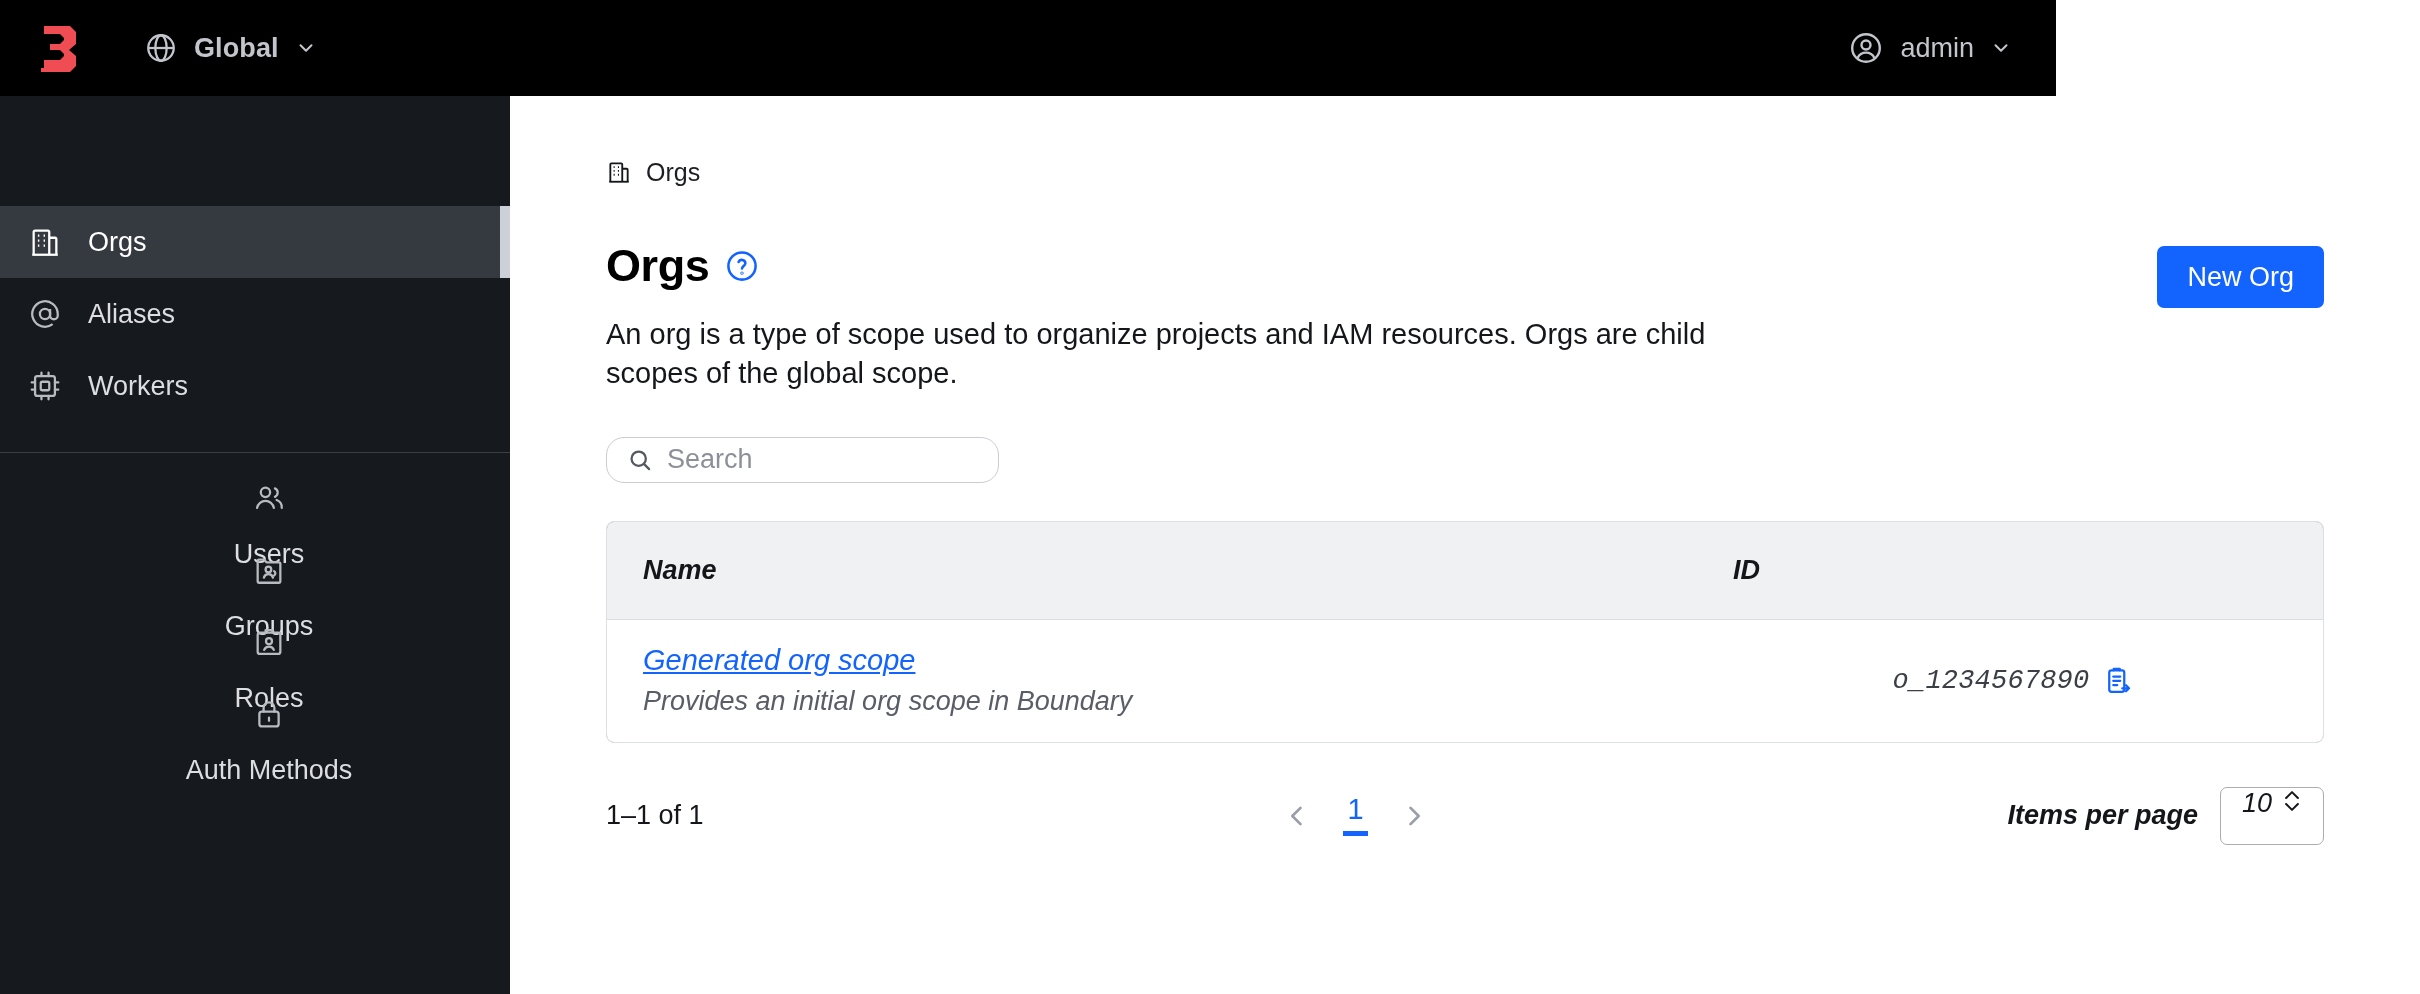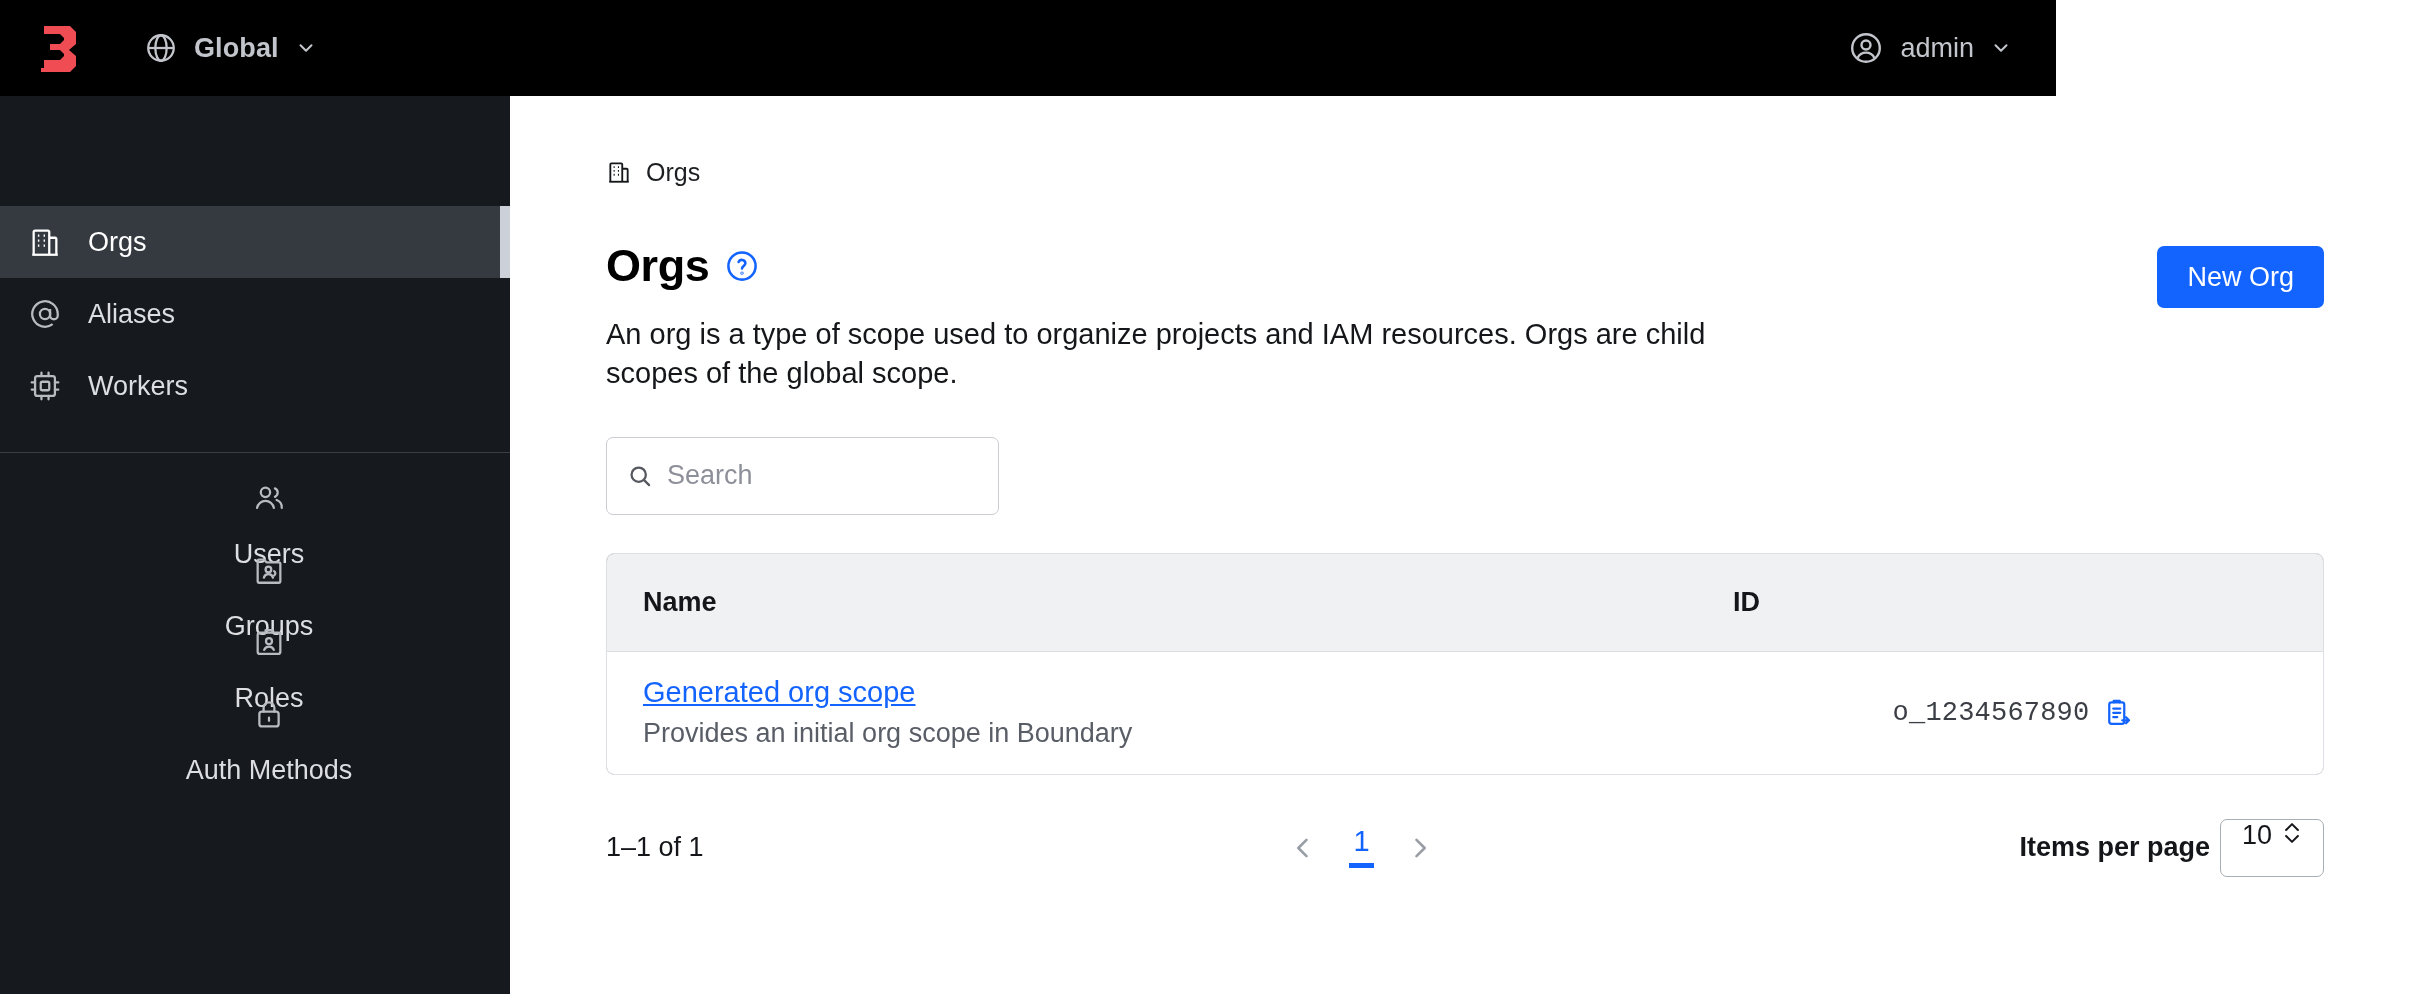--- a/index.html
+++ b/index.html
@@ -100,39 +100,39 @@
     border: none; border-radius: 7px;
     font-family: "Liberation Sans", sans-serif;
     font-size: 27px; font-weight: 400;
     padding: 7px 30px; height: 62px;
     cursor: pointer; white-space: nowrap;
     margin-top: 4px;
   }
 
   .search-wrap {
     margin-top: 44px;
-    width: 393px; height: 78px;
-    border: 1.5px solid #c9ccd2; border-radius: 7px;
+    width: 393px; height: 46px;
+    border: 1.5px solid #c9ccd2; border-radius: 18px;
     display: flex; align-items: center; gap: 14px;
     padding: 0 20px; background: #ffffff;
   }
   .search-icon { width: 26px; height: 26px; flex: 0 0 26px; display:block; }
   .search-input {
     border: none; outline: none; background: transparent;
     font-family: "Liberation Sans", sans-serif;
     font-size: 27px; color: #14161a; width: 100%;
   }
   .search-input::placeholder { color: #8d9099; }
 
   
   .table {
     margin-top: 38px;
     width: 1718px;
     border: 1.5px solid #dcdfe4; border-radius: 8px;
-    overflow: hidden; background:#a3a3a3;
+    overflow: hidden; background:#a3a3a3;font-style:italic;
   }
   .table-head {
     display: flex; background: #f0f1f3;
     height: 98px; align-items: center;
     border-bottom: 1.5px solid #dcdfe4;
   }
   .th {
     font-size: 27px; font-weight: 700; color: #14161a;
   }
   .th.name { padding-left: 36px; width: 1126px; }
@@ -173,21 +173,21 @@
     font-size: 29px; color: #1364ff; cursor: pointer;
     position: relative; padding-bottom: 12px;
     line-height: 1;
   }
   .pager-num::after {
     content: ""; position: absolute;
     left: -4px; right: -4px; bottom: 0;
     height: 5px; background: #1364ff;
   }
   .per-page {
-    display: flex; align-items: center; gap: 10px;
+    display: flex; align-items: center; gap: 22px; font-style: italic;
   }
   .per-page-label { font-size: 27px; font-weight: 700; color: #14161a; }
   .per-page-select {
     border: 1.5px solid #a9adb5; border-radius: 7px;
     height: 58px; width: 104px;
     display: flex; align-items: flex-start; justify-content: center;
     gap: 10px; cursor: pointer; background: #fff;
   }
   .per-page-value { font-size: 27px; color: #14161a; }
   .stepper-icon { width: 20px; height: 26px; display:block; }

